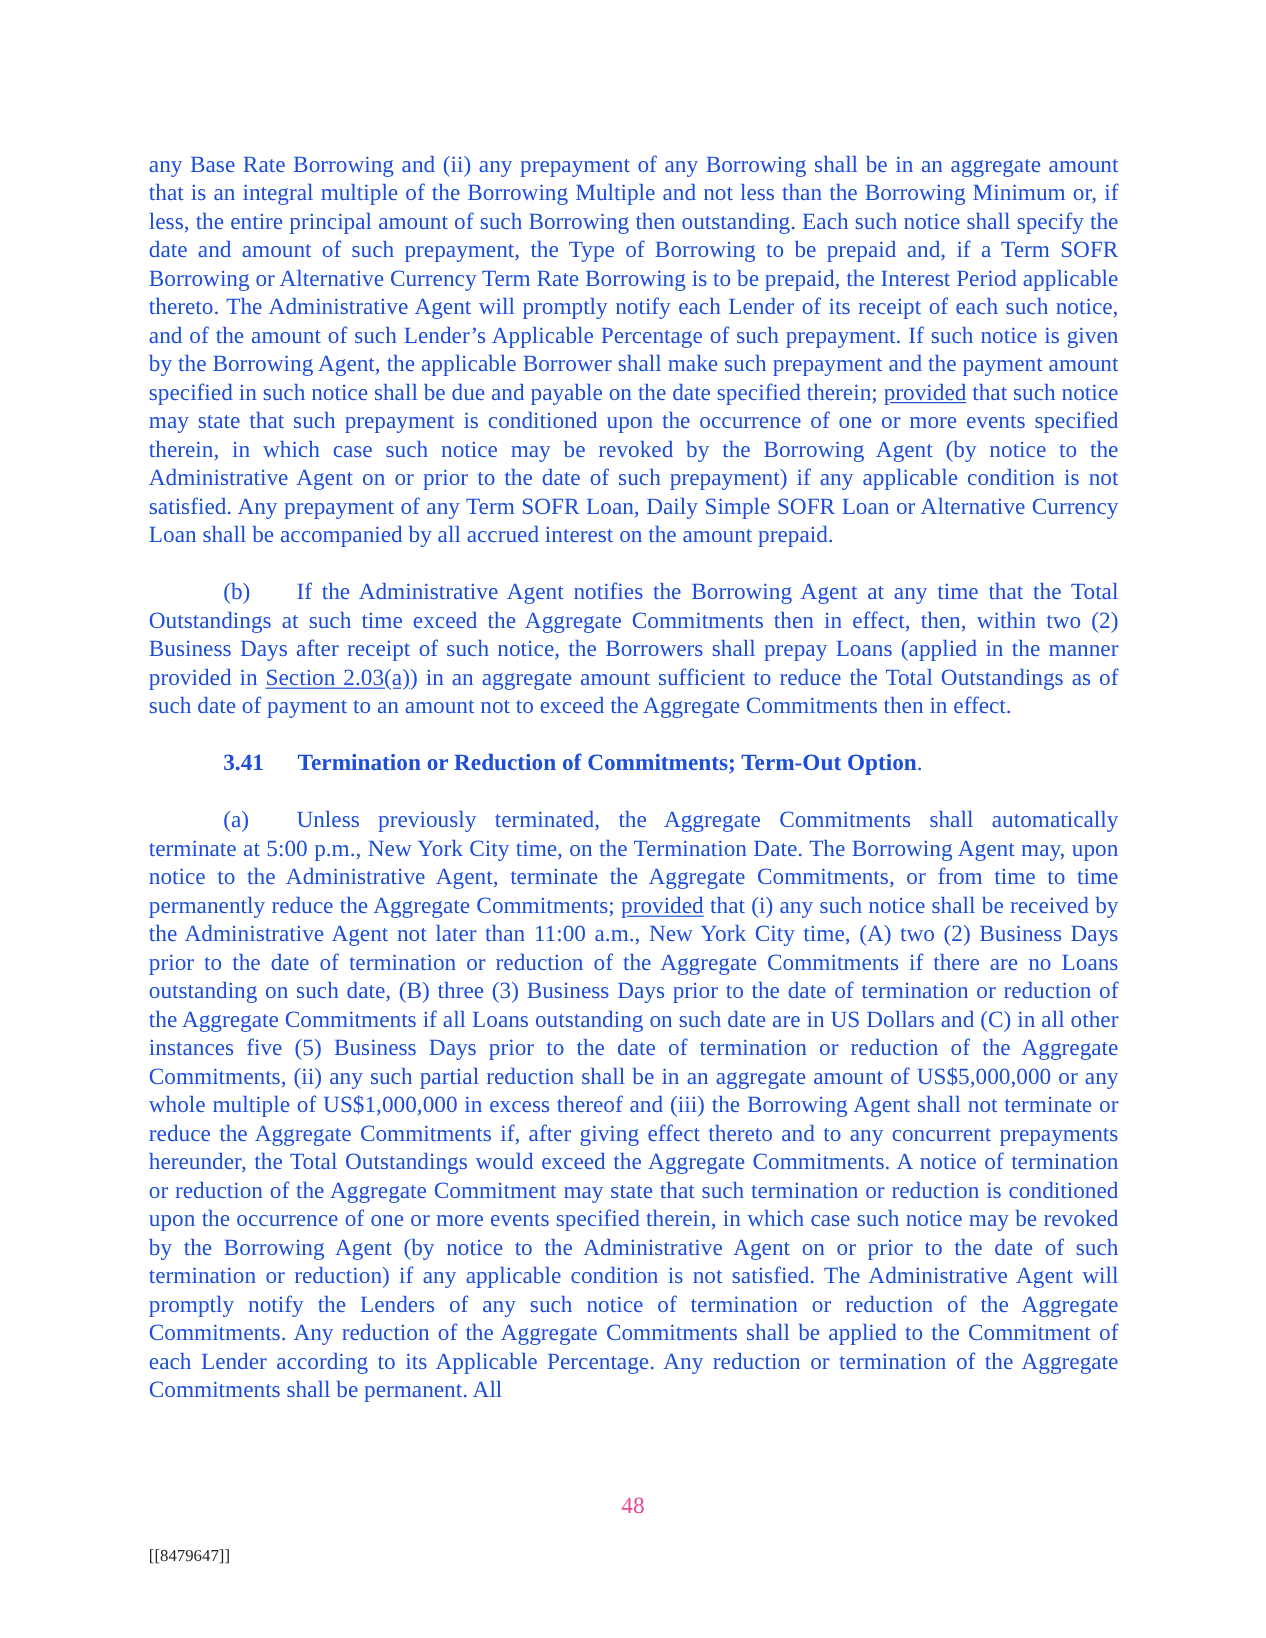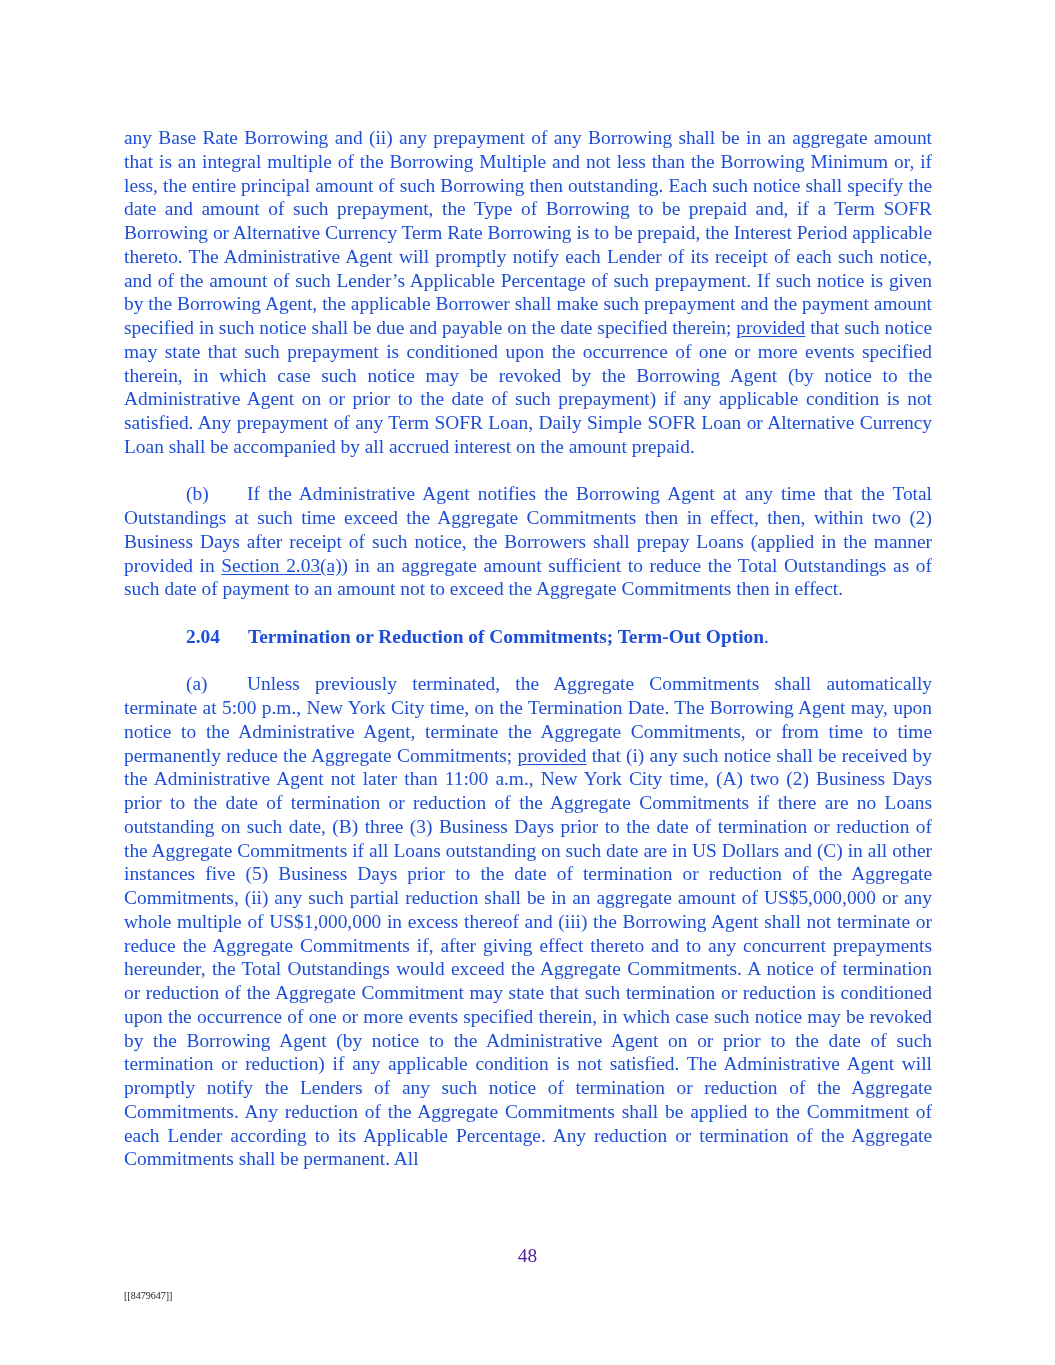--- a/index.html
+++ b/index.html
@@ -12,40 +12,40 @@
   .page p { margin: 0; text-align: justify; text-justify: inter-word; }
   .gap { height: 23.75px; }
   .indent { text-indent: 62px; }
   .label { display: inline-block; width: 61px; text-indent: 0; }
   .u { text-decoration: underline; text-underline-offset: 2px; }
   .heading { font-weight: bold; padding-left: 62px; }
   .heading .num { display: inline-block; width: 62px; }
   .heading .end { font-weight: normal; }
   .page-number {
     position: absolute; left: 0; width: 1055px; top: 1245px; text-align: center;
-    font-family: "Liberation Serif", "DejaVu Serif", serif; font-size: 19.4px; color: #4c1d95;
+    font-family: "Liberation Serif", "DejaVu Serif", serif; font-size: 19.4px; color: #ec4899;
   }
   .doc-id {
     position: absolute; left: 124px; top: 1290px;
-    font-family: "Liberation Serif", "DejaVu Serif", serif; font-size: 10px; color: #222;
+    font-family: "Liberation Serif", "DejaVu Serif", serif; font-size: 14px; color: #222;
   }
 </style>
 </head>
 <body>
 
 <div class="page">
   <p><span>any Base Rate Borrowing and (ii) any prepayment of any Borrowing shall be in an aggregate amount that is an integral multiple of the Borrowing Multiple and not less than the Borrowing Minimum or, if less, the entire principal amount of such Borrowing then outstanding.  Each such notice shall specify the date and amount of such prepayment, the Type of Borrowing to be prepaid and, if a Term SOFR Borrowing or Alternative Currency Term Rate Borrowing is to be prepaid, the Interest Period applicable thereto.  The Administrative Agent will promptly notify each Lender of its receipt of each such notice, and of the amount of such Lender’s Applicable Percentage of such prepayment.  If such notice is given by the Borrowing Agent, the applicable Borrower shall make such prepayment and the payment amount specified in such notice shall be due and payable on the date specified therein; </span><span class="u">provided</span><span> that such notice may state that such prepayment is conditioned upon the occurrence of one or more events specified therein, in which case such notice may be revoked by the Borrowing Agent (by notice to the Administrative Agent on or prior to the date of such prepayment) if any applicable condition is not satisfied.  Any prepayment of any Term SOFR Loan, Daily Simple SOFR Loan or Alternative Currency Loan shall be accompanied by all accrued interest on the amount prepaid.</span></p>
 
   <div class="gap"></div>
 
   <p class="indent"><span class="label">(b)</span><span>If the Administrative Agent notifies the Borrowing Agent at any time that the Total Outstandings at such time exceed the Aggregate Commitments then in effect, then, within two (2) Business Days after receipt of such notice, the Borrowers shall prepay Loans (applied in the manner provided in </span><span class="u">Section 2.03(a)</span><span>) in an aggregate amount sufficient to reduce the Total Outstandings as of such date of payment to an amount not to exceed the Aggregate Commitments then in effect.</span></p>
 
   <div class="gap"></div>
 
-  <p class="heading"><span class="num">2.04</span><span>Termination or Reduction of Commitments; Term-Out Option</span><span class="end">.</span></p>
+  <p class="heading"><span class="num">3.41</span><span>Termination or Reduction of Commitments; Term-Out Option</span><span class="end">.</span></p>
 
   <div class="gap"></div>
 
   <p class="indent"><span class="label">(a)</span><span>Unless previously terminated, the Aggregate Commitments shall automatically terminate at 5:00 p.m., New York City time, on the Termination Date.  The Borrowing Agent may, upon notice to the Administrative Agent, terminate the Aggregate Commitments, or from time to time permanently reduce the Aggregate Commitments; </span><span class="u">provided</span><span> that (i) any such notice shall be received by the Administrative Agent not later than 11:00 a.m., New York City time, (A) two (2) Business Days prior to the date of termination or reduction of the Aggregate Commitments if there are no Loans outstanding on such date, (B) three (3) Business Days prior to the date of termination or reduction of the Aggregate Commitments if all Loans outstanding on such date are in US Dollars and (C) in all other instances five (5) Business Days prior to the date of termination or reduction of the Aggregate Commitments, (ii) any such partial reduction shall be in an aggregate amount of US$5,000,000 or any whole multiple of US$1,000,000 in excess thereof and (iii) the Borrowing Agent shall not terminate or reduce the Aggregate Commitments if, after giving effect thereto and to any concurrent prepayments hereunder, the Total Outstandings would exceed the Aggregate Commitments.  A notice of termination or reduction of the Aggregate Commitment may state that such termination or reduction is conditioned upon the occurrence of one or more events specified therein, in which case such notice may be revoked by the Borrowing Agent (by notice to the Administrative Agent on or prior to the date of such termination or reduction) if any applicable condition is not satisfied.  The Administrative Agent will promptly notify the Lenders of any such notice of termination or reduction of the Aggregate Commitments.  Any reduction of the Aggregate Commitments shall be applied to the Commitment of each Lender according to its Applicable Percentage.  Any reduction or termination of the Aggregate Commitments shall be permanent.  All</span></p>
 </div>
 
 <div class="page-number">48</div>
 <div class="doc-id">[[8479647]]</div>
 
 </body></html>

